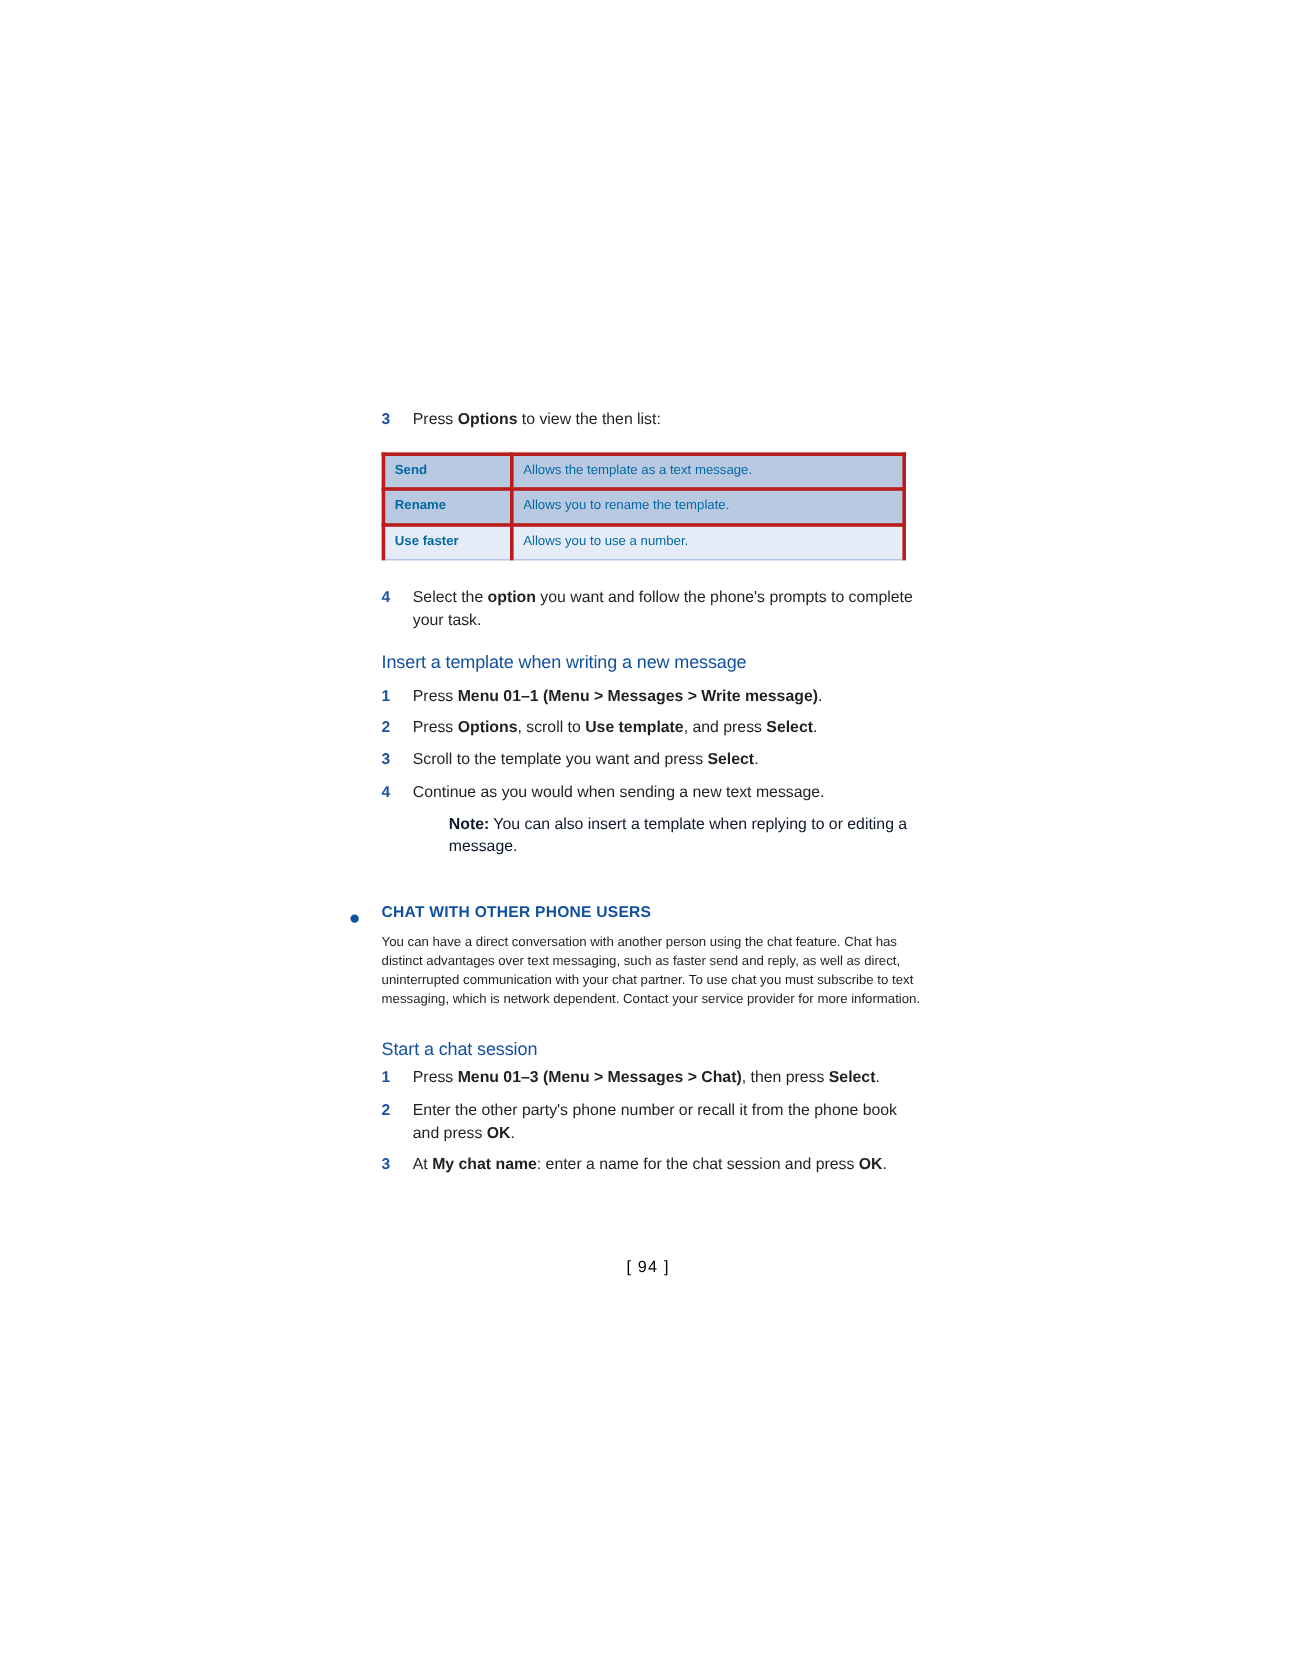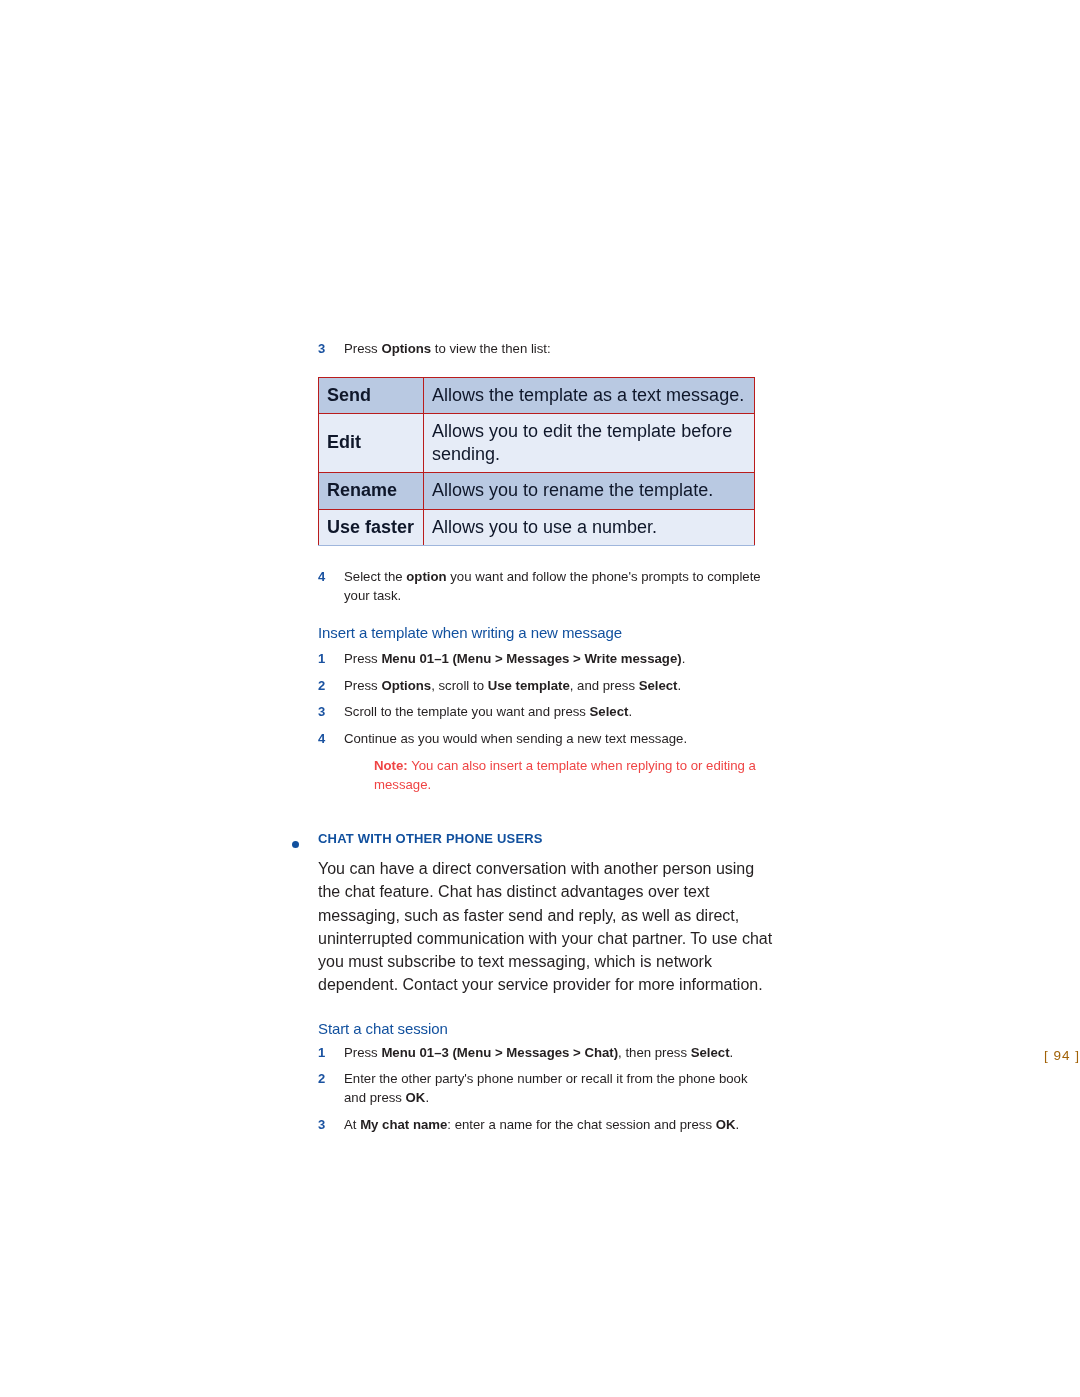--- a/index.html
+++ b/index.html
@@ -56,26 +56,26 @@
 
   
   .opt-table {
     border-collapse: collapse;
     width: 437px;
     margin-top: 18px;
     margin-bottom: 22px;
     table-layout: fixed;
   }
   .opt-table tr td {
-    border: 1px solid #b91c1c;
+    border: 3px solid #b91c1c;
     padding: 6px 8px 7px 8px;
-    font-size: 18px;
+    font-size: 11px;
     line-height: 1.25;
     vertical-align: middle;
-    color: #0f172a;
+    color: #0369a1;
   }
   .opt-table tr.dark td { background: #b9c9e2; }
   .opt-table tr.light td { background: #e6ecf7; }
   .opt-table td.key {
     font-weight: bold;
     width: 88px;
     white-space: nowrap;
   }
   .opt-table td.val { width: auto; }
   .opt-table tr:last-child td { border-bottom: 1px solid #9fb6dc; }
@@ -105,45 +105,45 @@
     left: -26px;
     top: 9px;
     width: 7px;
     height: 7px;
     border-radius: 50%;
     background: #11509e;
   }
 
   
   p.body {
-    font-size: 16px;
+    font-size: 11px;
     line-height: 1.45;
     margin: 0 0 6px 0;
     color: #231f20;
     width: 462px;
   }
 
   
   .note {
     margin: 6px 0 0 56px;
     font-size: 13.2px;
     line-height: 1.42;
     width: 400px;
-    color: #ef4444;
+    color: #0f172a;
   }
   .note b { font-weight: bold; }
 
   
   .page-num {
     position: absolute;
     left: 0;
     top: 1048px;
     width: 1080px;
-    text-align: right;
-    color: #a16207;
+    text-align: center;
+    color: #000000;
     font-size: 13.5px;
     letter-spacing: 1px;
   }
 </style>
 </head>
 <body>
 
 <div id="page">
 
   <div class="content">
@@ -153,24 +153,20 @@
           <span class="num">3</span>
           <span class="txt"><span>Press </span><b>Options</b><span> to view the then list:</span></span>
         </div>
       </div>
 
     <table class="opt-table">
       <tbody id="options-table-body">
           <tr class="dark">
             <td class="key">Send</td>
             <td class="val">Allows the template as a text message.</td>
-          </tr>
-          <tr class="light">
-            <td class="key">Edit</td>
-            <td class="val">Allows you to edit the template before sending.</td>
           </tr>
           <tr class="dark">
             <td class="key">Rename</td>
             <td class="val">Allows you to rename the template.</td>
           </tr>
           <tr class="light">
             <td class="key">Use faster</td>
             <td class="val">Allows you to use a number.</td>
           </tr>
         </tbody>

